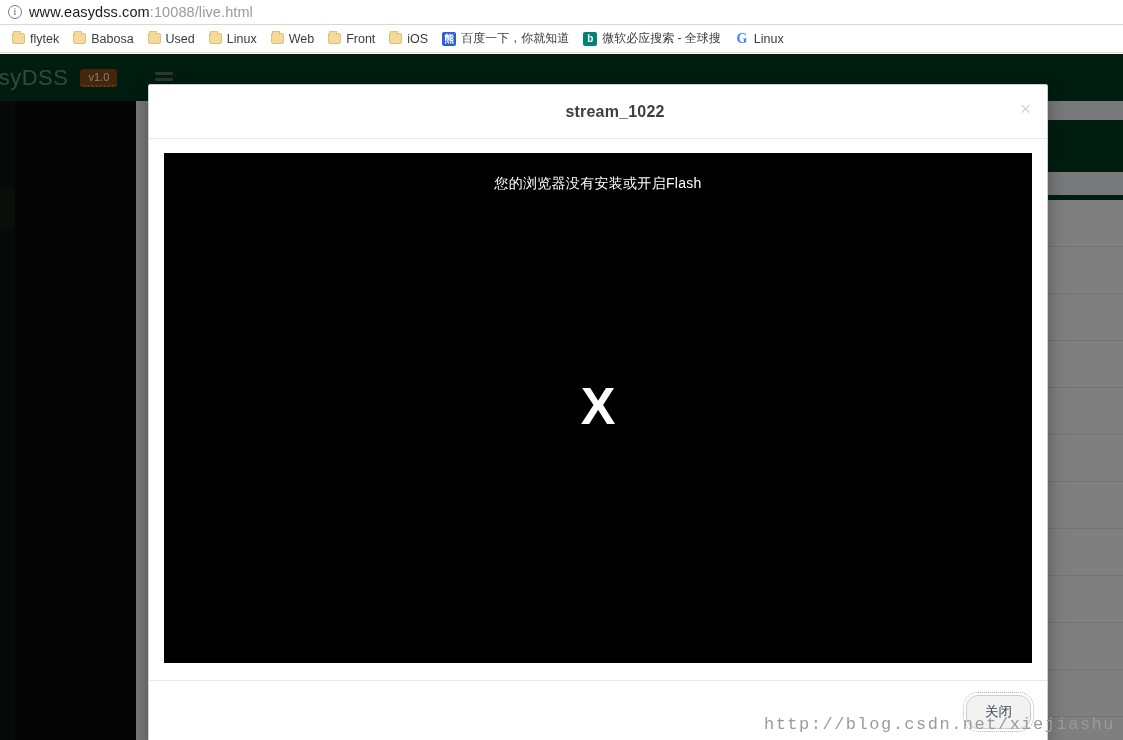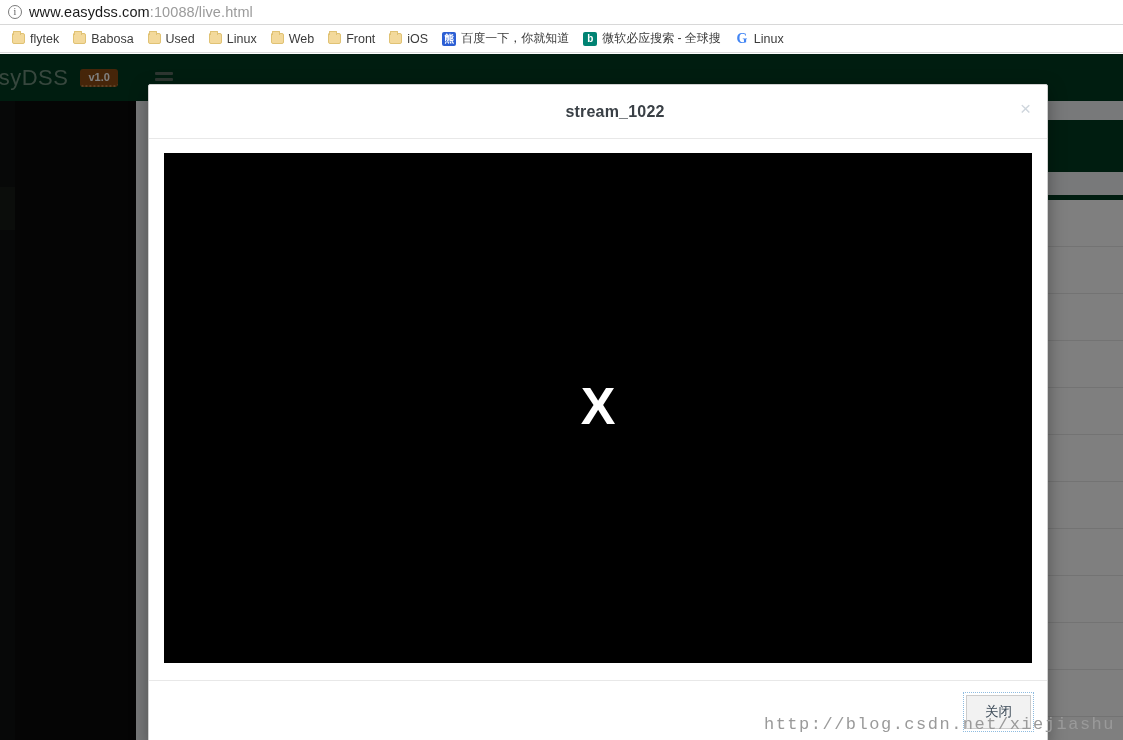--- a/index.html
+++ b/index.html
@@ -104,21 +104,21 @@
     background: #003b20;
     display: flex; align-items: center;
   }
   .brand-text {
     font-size: 22px; color: #6f8f7c; letter-spacing: 0.5px;
     margin-left: -14px;
   }
   .brand-badge {
     margin-left: 12px;
     background: #8c4a12; color: #ffffff;
-    font-size: 11px; font-weight: bold;
+    font-size: 11px; font-weight: normal;
     padding: 2px 8px; border-radius: 3px;
     border-bottom: 2px dotted #c0864a;
   }
   .sidebar-menu {
     position: absolute; top: 47px; left: 0;
     width: 15px; height: 400px;
   }
   .side-item {
     height: 43px; display: flex; align-items: center;
     color: #4e6a58; font-size: 13px;
@@ -226,21 +226,21 @@
     border-top: 1px solid #e8e8e8;
     display: flex; align-items: center; justify-content: flex-end;
     padding-right: 16px;
   }
   .btn-close {
     background: #f2f2f2;
     border: 1px solid #cccccc;
     color: #3d4b58;
     font-size: 13.5px;
     padding: 7px 18px;
-    border-radius: 0;
+    border-radius: 12px;
     outline: 1px dotted #8fbce0;
     outline-offset: 2px;
     cursor: pointer;
     font-family: "Liberation Sans", sans-serif;
   }
 
   .watermark {
     position: absolute;
     right: 8px; bottom: 6px;
     font-family: "Liberation Mono", "DejaVu Sans Mono", monospace;
@@ -354,20 +354,21 @@
   <div class="overlay">
     <div class="modal">
 
       <div class="modal-header">
         <span class="modal-title">stream_1022</span>
         <span class="modal-close">×</span>
       </div>
 
       <div class="modal-body">
         <div class="video-stage">
+          <div class="flash-msg">您的浏览器没有安装或开启Flash</div>
           <div class="video-x">X</div>
         </div>
       </div>
 
       <div class="modal-footer">
         <button class="btn-close">关闭</button>
       </div>
 
     </div>
 

